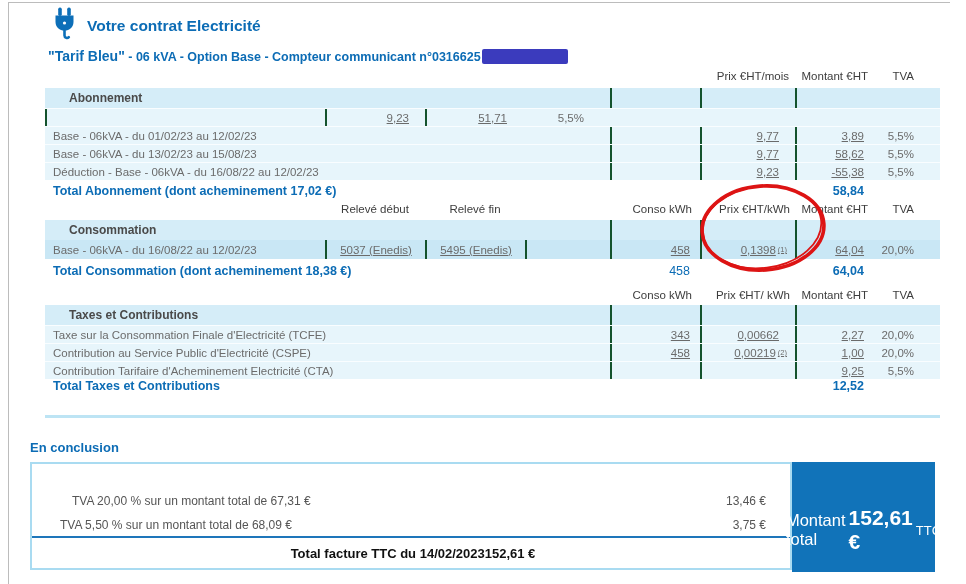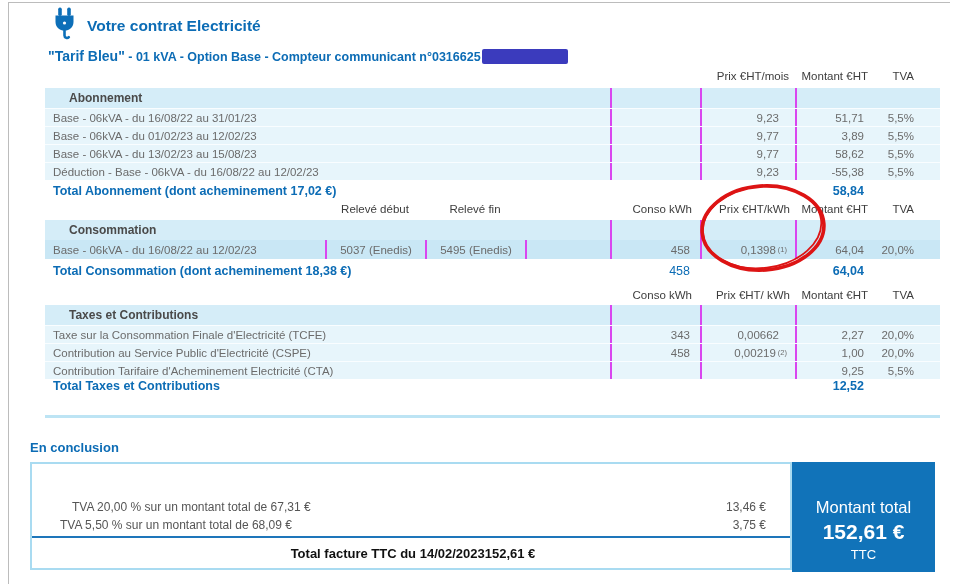--- a/index.html
+++ b/index.html
@@ -21,40 +21,40 @@
   .grid { display:grid; grid-template-columns:280px 100px 100px 85px 90px 95px 87px 58px; align-items:center; width:895px; }
   .cell { font-size:11.5px; color:#6b6b6b; white-space:nowrap; overflow:visible; height:100%; display:flex; align-items:center; }
   .desc { padding-left:8px; }
   .span4 { grid-column:1/5; }
   .jc { justify-content:center; }
   .jr { justify-content:flex-end; }
   .c4 { padding-right:10px; }
   .c5 { padding-right:16px; }
   .c6 { padding-right:18px; }
   .c7 { padding-right:26px; }
-  .sep { border-left:2px solid #d946ef; }
+  .sep { border-left:2px solid #14532d;text-decoration:underline; }
   .hcell { font-size:11.5px; color:#3d3d3d; }
   .sec-head { background:#d5edf8; height:20px; }
   .sec-head .cell { font-weight:bold; color:#4a4a4a; font-size:12px;margin-left:16px; }
   .data-row { background:#e7f5fb; height:18px; border-top:1px solid #f9fdff; }
   .data-dark { background:#c9e7f5; height:19px; }
   .total-blue { color:#0c6cb5 !important; font-weight:bold; font-size:12.5px !important; }
   .grand { font-size:15px !important; }
   sup.fnote { font-size:7.5px; vertical-align:super; margin-left:2px; color:#6b6b6b; }
 
   .abs { position:absolute; left:45px; }
   .divider { position:absolute; left:45px; top:415px; width:895px; height:3px; background:#bde4f4; }
 
   
   .concl-head { position:absolute; left:30px; top:440px; color:#0c6cb5; font-weight:bold; font-size:13px; }
   .concl-box { position:absolute; left:30px; top:462px; width:762px; height:108px; background:#fff; border:2px solid #a9dbf1; }
   .concl-row { position:absolute; left:0; width:100%; display:flex; justify-content:space-between; padding:0 24px 0 28px; font-size:12px; color:#555; }
   .concl-rule { position:absolute; left:0; top:72px; width:100%; height:2px; background:#1e76ba; }
   .concl-total { position:absolute; left:0; top:82px; width:100%; display:flex; justify-content:center; padding:0 24px 0 28px; font-size:13px; color:#111; font-weight:bold; }
-  .amount-box { position:absolute; left:792px; top:462px; width:143px; height:110px; background:#1173b9; color:#fff; display:flex; flex-direction:column; align-items:center; justify-content:center; gap:3px; padding-top:26px; }
+  .amount-box { position:absolute; left:792px; top:462px; width:143px; height:110px; background:#1173b9; color:#fff; display:flex; flex-direction:row; align-items:center; justify-content:center; gap:3px; padding-top:26px; }
   .amount-box .l1 { font-size:16.5px; }
   .amount-box .l2 { font-size:21px; font-weight:bold; }
   .amount-box .l3 { font-size:13px; }
 
   .circle-svg { position:absolute; left:696px; top:180px; pointer-events:none; }
 </style>
 </head>
 <body>
 
 <div id="page">
@@ -69,21 +69,21 @@
           <rect x="15.2" y="0.5" width="3.6" height="8.5" rx="1.7"></rect>
           <path d="M3.5,8.5 L21.5,8.5 L21.5,15 C21.5,19.9 17.4,23.7 12.5,23.7 C7.6,23.7 3.5,19.9 3.5,15 Z"></path>
         </g>
         <circle cx="12.5" cy="16" r="1.6" fill="#ffffff"></circle>
         <path d="M12.5,23.7 L12.5,28.5 C12.5,31 15.5,31.6 16.8,30.2" fill="none" stroke="#0d6fb8" stroke-width="2.6" stroke-linecap="round"></path>
       </svg>
     </span>
     <span class="hdr-title">Votre contrat Electricité</span>
   </div>
   <div class="sub">
-    <span class="product">"Tarif Bleu"</span><span> - 01 kVA - Option Base - Compteur communicant n°0316625</span><span class="redact"></span>
+    <span class="product">"Tarif Bleu"</span><span> - 06 kVA - Option Base - Compteur communicant n°0316625</span><span class="redact"></span>
   </div>
 
   <div class="grid abs" style="top:68px; height:15px;">
     <div></div>
       <div></div>
       <div></div>
       <div></div>
       <div></div>
     <div class="cell hcell jr" style="padding-right:6px;">Prix €HT/mois</div>
     <div class="cell hcell jr" style="padding-right:14px;">Montant €HT</div>
@@ -92,21 +92,20 @@
 
   <div class="abs" style="top:88px;">
     <div class="grid sec-head">
       <div class="cell desc span4">Abonnement</div>
       <div class="sep" style="height:100%;"></div>
         <div class="sep" style="height:100%;"></div>
         <div class="sep" style="height:100%;"></div>
         <div style="height:100%;"></div>
     </div>
     <div class="grid data-row">
-      <div class="cell desc span4">Base - 06kVA - du 16/08/22 au 31/01/23</div>
       <div class="cell sep"></div>
       <div class="cell sep jr c5">9,23</div>
       <div class="cell sep jr c6">51,71</div>
       <div class="cell jr c7">5,5%</div>
     </div>
     <div class="grid data-row">
       <div class="cell desc span4">Base - 06kVA - du 01/02/23 au 12/02/23</div>
       <div class="cell sep"></div>
       <div class="cell sep jr c5">9,77</div>
       <div class="cell sep jr c6">3,89</div>
@@ -230,21 +229,21 @@
     <div class="cell jr c6 total-blue">12,52</div>
     <div></div>
   </div>
 
 
   <div class="divider"></div>
 
   <div class="concl-head">En conclusion</div>
 
   <div class="concl-box">
-    <div class="concl-row" style="top:36px;padding-left:40px;">
+    <div class="concl-row" style="top:30px;padding-left:40px;">
       <span>TVA 20,00 % sur un montant total de 67,31 €</span>
       <span>13,46 €</span>
     </div>
     <div class="concl-row" style="top:54px;">
       <span>TVA 5,50 % sur un montant total de 68,09 €</span>
       <span>3,75 €</span>
     </div>
     <div class="concl-rule"></div>
     <div class="concl-total">
       <span>Total facture TTC du 14/02/2023</span>

